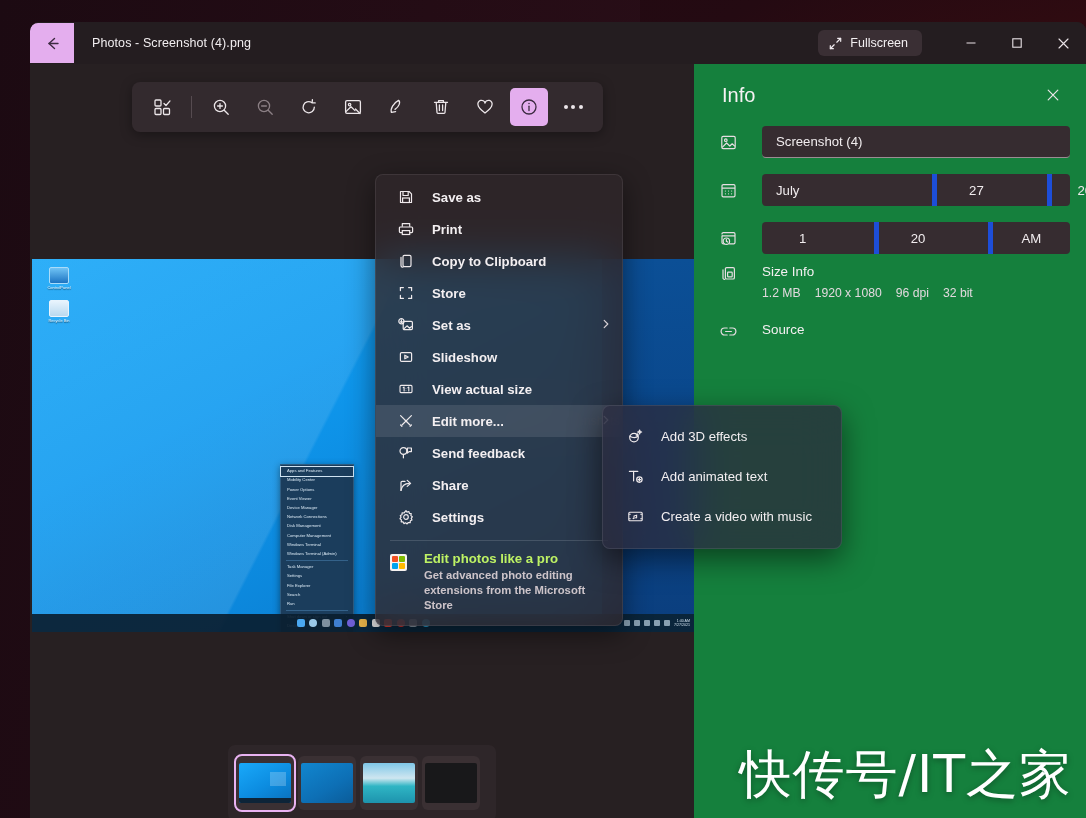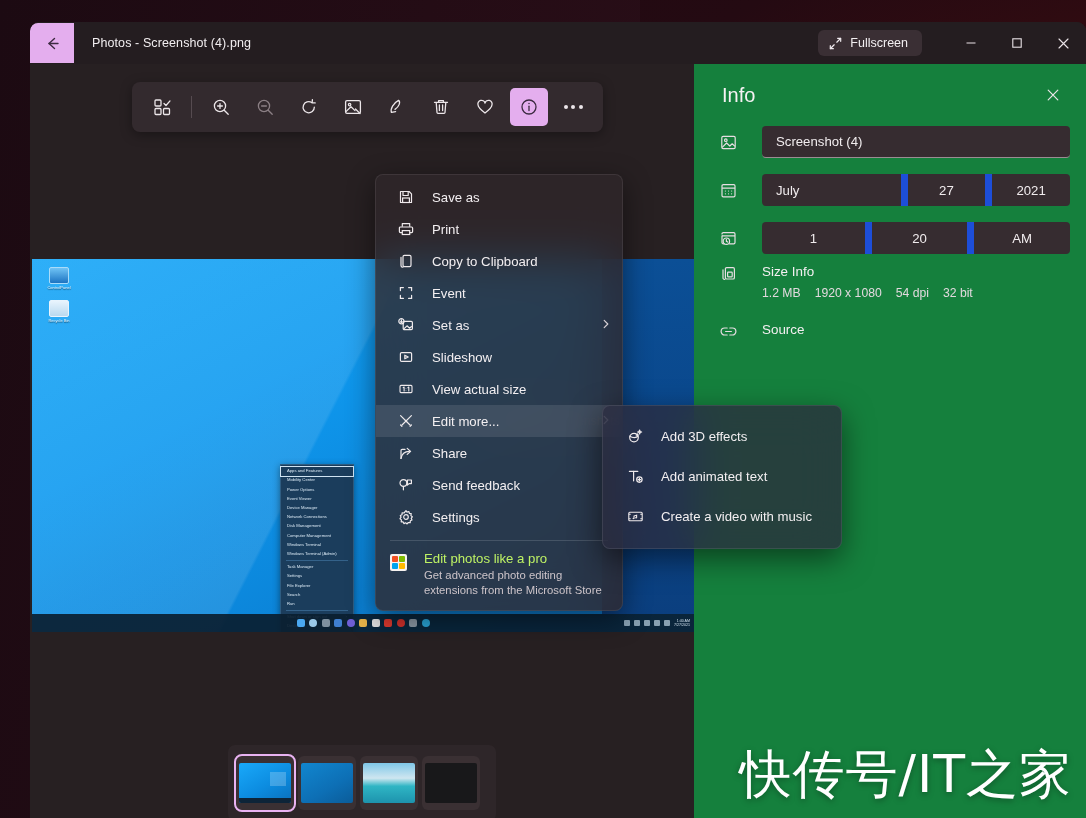--- a/index.html
+++ b/index.html
@@ -177,20 +177,21 @@
     position: absolute; left: 345px; top: 110px;
     width: 248px;
     background: rgba(47,39,42,.80);
     backdrop-filter: blur(22px);
     -webkit-backdrop-filter: blur(22px);
     border: 1px solid rgba(255,255,255,.08);
     border-radius: 8px;
     padding: 6px 0 8px;
     box-shadow: 0 8px 28px rgba(0,0,0,.48);
     z-index: 10;
+    font-weight: bold;
   }
   .mi {
     height: 32px;
     display: flex; align-items: center;
     padding: 0 10px 0 22px;
     color: #f3eff1; font-size: 13.2px;
     cursor: pointer;
     position: relative;
   }
   .mi .mi-icon { width: 20px; display: flex; align-items: center; justify-content: flex-start; flex: 0 0 20px; }
@@ -291,21 +292,21 @@
     border-bottom: 1px solid #9b8d93;
     padding-left: 14px;
   }
   .seg-field { display: flex; }
   .seg {
     display: flex; align-items: center; justify-content: center;
     color: #f1ecee; font-size: 13.2px;
     height: 32px;
     cursor: pointer;
   }
-  .seg + .seg { border-left: 7px solid #1d4ed8; }
+  .seg + .seg { border-left: 5px solid #1d4ed8; margin-left: 31px; }
   #date-field .seg:nth-child(1){ flex: 0 0 45%; justify-content:flex-start; padding-left:14px; }
   #date-field .seg:nth-child(2){ flex: 0 0 27.5%; }
   #date-field .seg:nth-child(3){ flex: 0 0 27.5%; }
   #time-field .seg { flex: 1 1 33.33%; }
   .info-block { padding: 0 16px 0 26px; display: flex; margin-top: 10px; }
   .info-block .row-icon { width: 22px; flex: 0 0 22px; padding-top: 1px; }
   .info-block .row-icon svg { stroke: #e6dee2; fill: none; }
   .block-body { margin-left: 20px; }
   .block-title { color: #f3eff1; font-size: 13.4px; }
   .block-detail { color: #e2d9de; font-size: 12.2px; margin-top: 7px; display: flex; gap: 14px; align-items: center; }
@@ -576,21 +577,21 @@
       </div>
       <div class="mi">
         <span class="mi-icon">
           <svg width="16" height="16" viewBox="0 0 16 16" stroke-width="1.2" stroke-linecap="round">
               <path d="M2.4 5.6 V2.6 h3"></path>
               <path d="M10.6 2.6 h3 v3"></path>
               <path d="M13.6 10.4 v3 h-3"></path>
               <path d="M5.4 13.4 h-3 v-3"></path>
             </svg>
         </span>
-        <span class="mi-label">Event</span>
+        <span class="mi-label">Store</span>
       </div>
       <div class="mi">
         <span class="mi-icon">
           <svg width="16" height="16" viewBox="0 0 16 16" stroke-width="1.2">
               <rect x="5.2" y="4.4" width="9.2" height="8.2" rx="1.2"></rect>
               <path d="M5.6 12.2 L9 8.8 l2.6 2.4 2.2 -2" stroke-linejoin="round"></path>
               <circle cx="3.4" cy="4.2" r="2.6"></circle>
               <path d="M3.4 2.9 v2.6 M2.4 4.8 l1 .8 1 -.8" stroke-linecap="round" stroke-linejoin="round"></path>
             </svg>
         </span>
@@ -634,36 +635,36 @@
         <span class="mi-label">Edit more...</span>
         <span class="chev">
           <svg width="12" height="12" viewBox="0 0 12 12" fill="none" stroke-width="1.2">
               <path d="M4.2 2.4 L7.8 6 L4.2 9.6" stroke-linecap="round" stroke-linejoin="round"></path>
             </svg>
         </span>
       </div>
       <div class="mi">
         <span class="mi-icon">
           <svg width="16" height="16" viewBox="0 0 16 16" stroke-width="1.2">
+              <circle cx="5.4" cy="6" r="3.4"></circle>
+              <path d="M5.4 9.4 v3.4" stroke-linecap="round"></path>
+              <path d="M9.4 3 h4 v3.6 h-2.3 L9.4 8 Z" stroke-linejoin="round"></path>
+            </svg>
+        </span>
+        <span class="mi-label">Send feedback</span>
+      </div>
+      <div class="mi">
+        <span class="mi-icon">
+          <svg width="16" height="16" viewBox="0 0 16 16" stroke-width="1.2">
               <path d="M3 13.4 V5.6 a1.2 1.2 0 0 1 1.2 -1.2 H7" stroke-linecap="round"></path>
               <path d="M3 13.4 C3.8 8.6 7.2 6.6 11.4 6.4" stroke-linecap="round"></path>
               <path d="M9.2 3.4 L12.6 6.4 L9.2 9.4" stroke-linecap="round" stroke-linejoin="round"></path>
             </svg>
         </span>
         <span class="mi-label">Share</span>
-      </div>
-      <div class="mi">
-        <span class="mi-icon">
-          <svg width="16" height="16" viewBox="0 0 16 16" stroke-width="1.2">
-              <circle cx="5.4" cy="6" r="3.4"></circle>
-              <path d="M5.4 9.4 v3.4" stroke-linecap="round"></path>
-              <path d="M9.4 3 h4 v3.6 h-2.3 L9.4 8 Z" stroke-linejoin="round"></path>
-            </svg>
-        </span>
-        <span class="mi-label">Send feedback</span>
       </div>
       <div class="mi">
         <span class="mi-icon">
           <svg width="16" height="16" viewBox="0 0 16 16" stroke-width="1.2">
               <circle cx="8" cy="8" r="2.3"></circle>
               <path d="M8 1.6 l1 1.5 1.8 -.6 .6 1.8 1.8 .4 -.3 1.9 1.4 1.2 -1.1 1.5 .8 1.7 -1.7 .8 -.1 1.9 -1.9 -.2 -1.2 1.4 -1.5 -1.1 -1.7 .8 -.8 -1.7 -1.9 -.1 .2 -1.9 -1.4 -1.2 1.1 -1.5 -.8 -1.7 1.7 -.8 .1 -1.9 1.9 .2 z" stroke-linejoin="round"></path>
             </svg>
         </span>
         <span class="mi-label">Settings</span>
       </div>
@@ -803,21 +804,21 @@
             <rect x="5.4" y="2.6" width="9" height="11.4" rx="1.3"></rect>
             <path d="M3 4.8 v8.1 a1.4 1.4 0 0 0 1.4 1.4 h.4" stroke-linecap="round"></path>
             <rect x="7.6" y="7.2" width="4.6" height="4.6" rx=".6"></rect>
           </svg>
       </span>
       <div class="block-body">
         <div class="block-title">Size Info</div>
         <div class="block-detail">
           <span>1.2 MB</span>
           <span>1920 x 1080</span>
-          <span>54 dpi</span>
+          <span>96 dpi</span>
           <span>32 bit</span>
         </div>
       </div>
     </div>
 
     <div class="info-block" id="source-block">
       <span class="row-icon">
         <svg width="17" height="17" viewBox="0 0 17 17" stroke-width="1.2">
             <path d="M7.2 5 H4.6 a3.5 3.5 0 0 0 0 7 h2.6" stroke-linecap="round"></path>
             <path d="M9.8 5 h2.6 a3.5 3.5 0 0 1 0 7 H9.8" stroke-linecap="round"></path>

